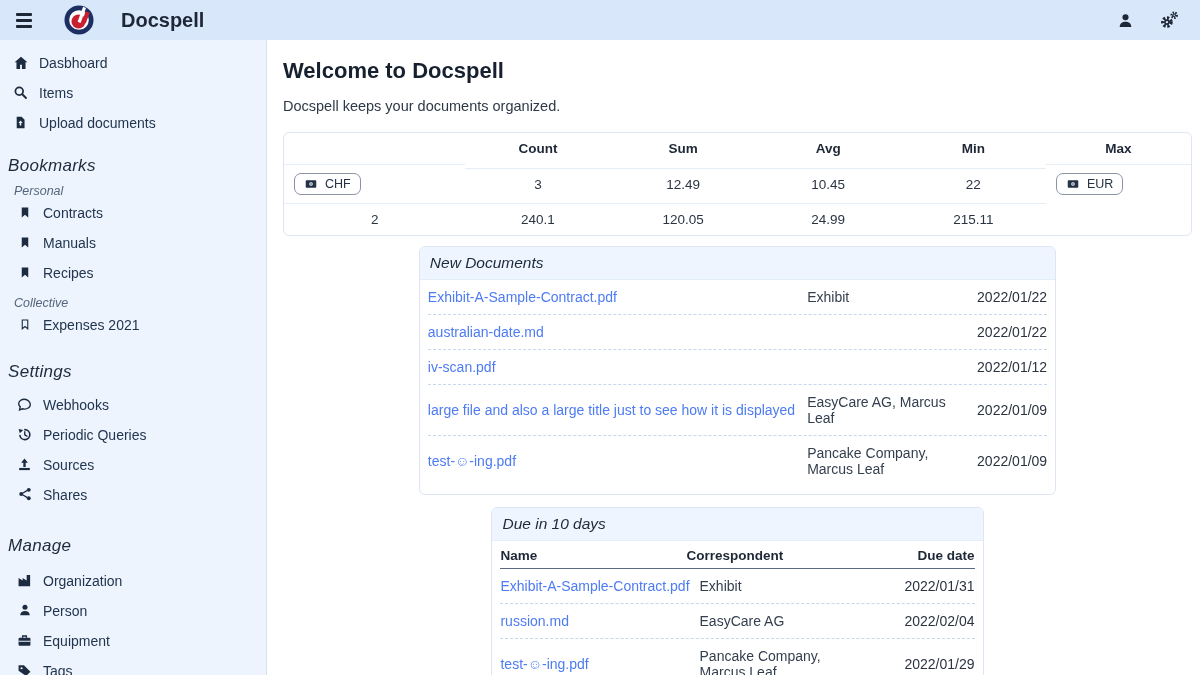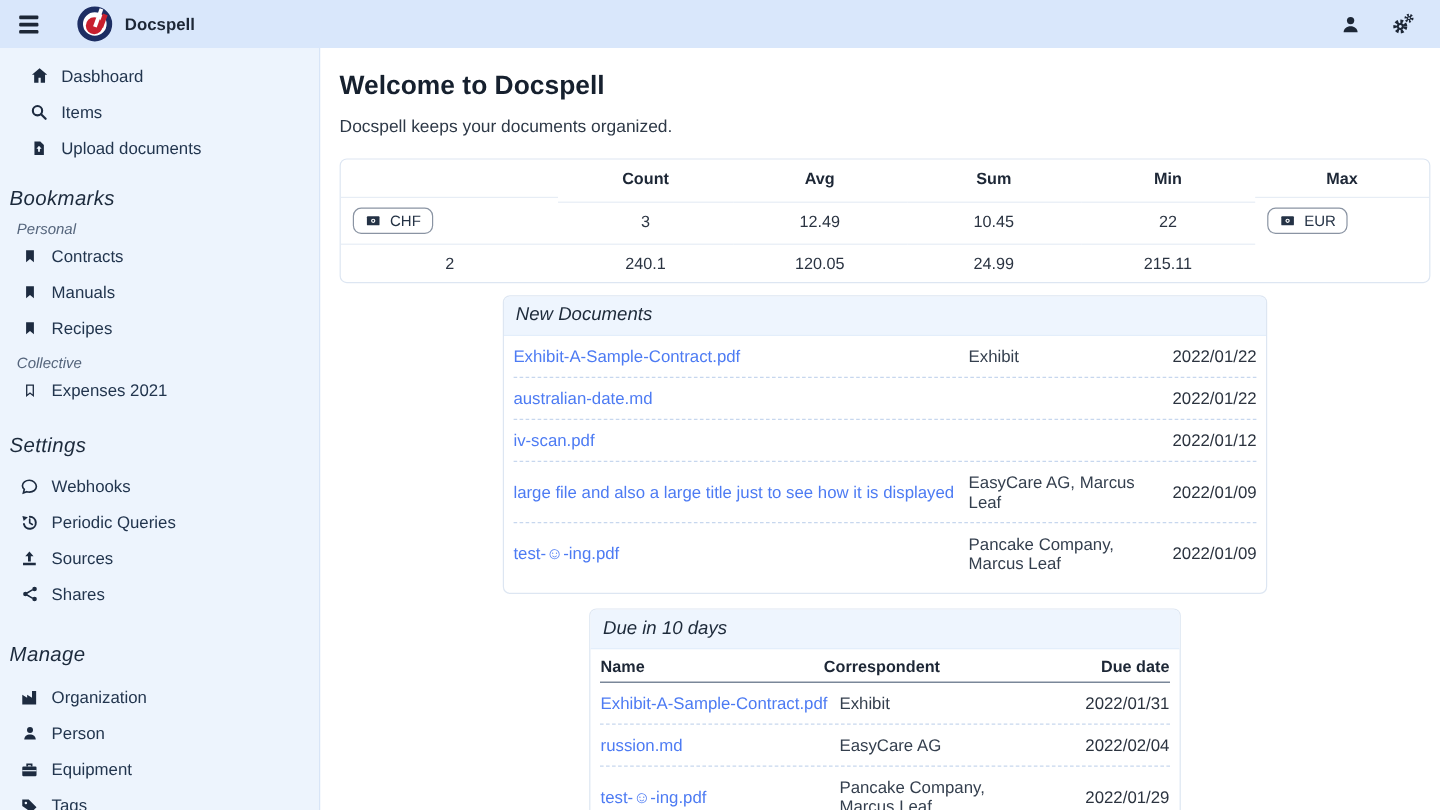--- a/index.html
+++ b/index.html
@@ -8,34 +8,34 @@
     font-family:"Liberation Sans","DejaVu Sans",sans-serif;
     color:#243245; background:#fff; font-size:14px; }
 
   
   .topbar { height:40px; background:#d9e7fb; display:flex; align-items:center;
     padding:0 16px; }
   .hamburger { width:22px; height:22px; display:flex; flex-direction:column;
     justify-content:center; gap:3px; cursor:pointer; }
   .hamburger span { display:block; width:16px; height:3px; background:#1d2736; border-radius:1px; }
   .logo { margin-left:26px; width:30px; height:30px; display:block; }
-  .app-name { font-weight:bold; font-size:14px; margin-left:10px; color:#1d2736; }
+  .app-name { font-weight:bold; font-size:20px; margin-left:27px; color:#1d2736; }
   .topbar-spacer { flex:1; }
   .topbar-btn { display:flex; align-items:center; justify-content:center;
     width:30px; height:30px; cursor:pointer; color:#1d2736; }
   .topbar-btn + .topbar-btn { margin-left:14px; }
 
   
   .shell { display:flex; height:635px; }
   .sidebar { width:267px; background:#edf4fd; border-right:1px solid #d3e2f6;
     padding-top:8px; overflow:hidden; flex-shrink:0; }
   .main { flex:1; background:#fff; padding:12px 8px 0 16px; overflow:hidden; }
 
   
-  .nav-item { display:flex; align-items:center; gap:10px; padding:7px 24px;
+  .nav-item { display:flex; align-items:flex-start; gap:10px; padding:7px 12px;
     color:#22354e; cursor:pointer; text-decoration:none; }
   .nav-item .icn { width:17px; display:flex; justify-content:center; color:#1d2b40; flex-shrink:0; }
   .side-heading { font-style:italic; font-size:17px; color:#1c2a3c;
     margin:18px 0 2px 8px; letter-spacing:.3px; }
   .side-sub { font-style:italic; font-size:12.5px; color:#55657c; margin:8px 0 0 14px; }
   .indent { padding-left:16px; }
 
   
   .welcome-title { font-size:22px; font-weight:800; color:#16202e; margin:6px 0 14px 0; }
   .welcome-sub { font-size:14.5px; color:#2e3947; margin-bottom:18px; }
@@ -262,22 +262,22 @@
 </nav>
 
 <main class="main">
   <h1 class="welcome-title">Welcome to Docspell</h1>
   <p class="welcome-sub">Docspell keeps your documents organized.</p>
 
   <section class="card stats">
     <div class="stats-grid">
       <div class="stats-head stats-label"></div>
       <div class="stats-head">Count</div>
+      <div class="stats-head">Sum</div>
       <div class="stats-head">Avg</div>
-      <div class="stats-head">Sum</div>
       <div class="stats-head">Min</div>
       <div class="stats-head">Max</div>
 
       <div class="stats-cell stats-label">
         <span class="cur-badge">
           <svg width="14" height="12" viewBox="0 0 24 24" fill="currentColor">
                 <rect x="1.5" y="4.5" width="21" height="15" rx="1.5"></rect>
                 <circle cx="12" cy="12" r="3.6" fill="#fff"></circle>
                 <circle cx="12" cy="12" r="1.6" fill="currentColor"></circle>
               </svg>

